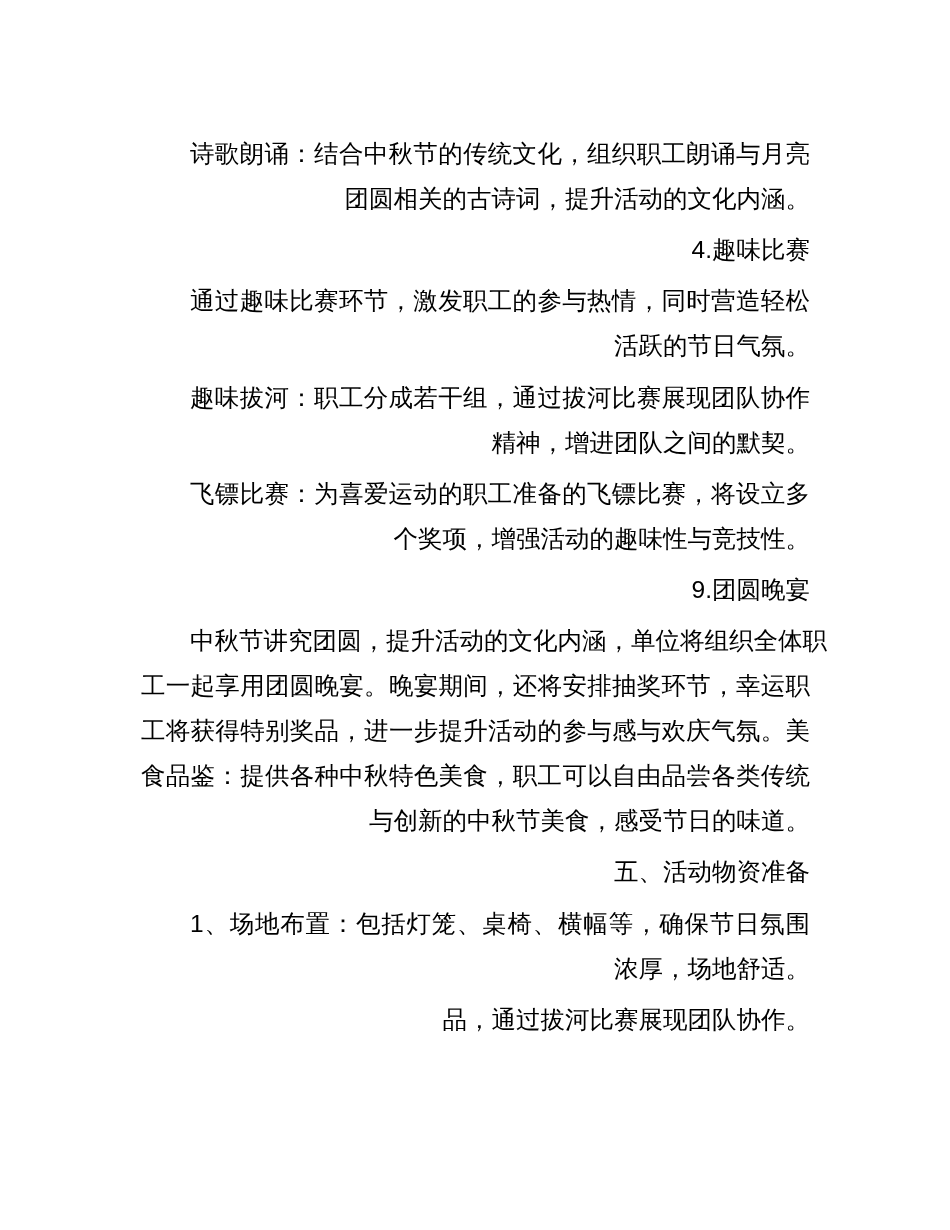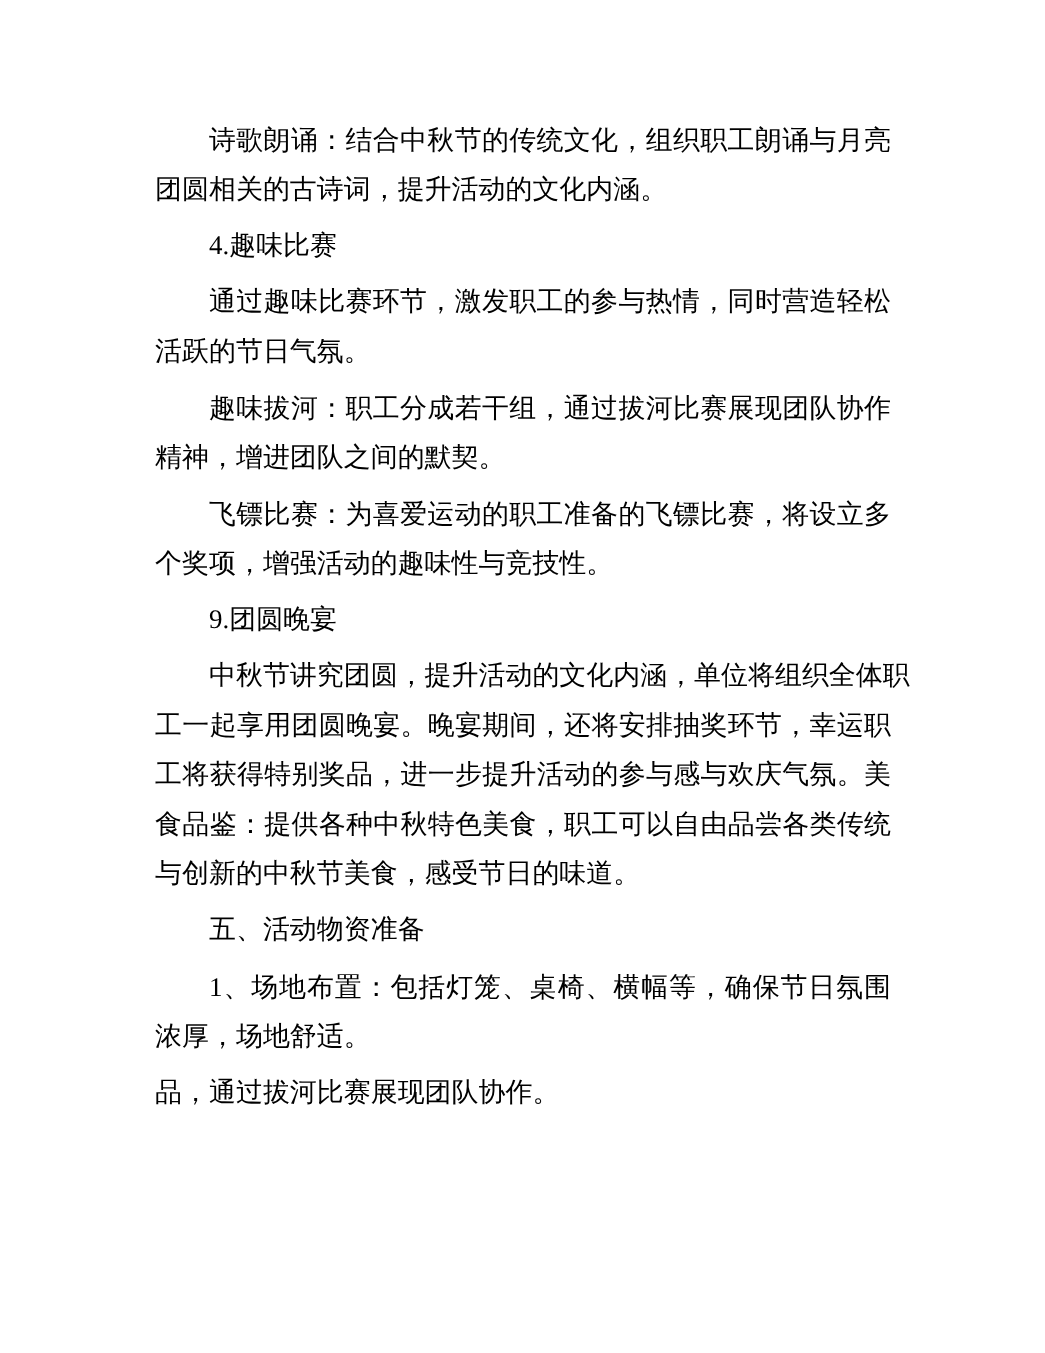--- a/index.html
+++ b/index.html
@@ -17,35 +17,35 @@
       position: absolute;
       left: 0;
       top: 0;
       width: 950px;
       height: 1230px;
       background: #ffffff;
     }
     .content {
       position: absolute;
       left: 141px;
-      top: 105px;
+      top: 131px;
       width: 669px;
-      font-family: Liberation Serif, serif;
+      font-family: Liberation Sans, sans-serif;
       font-size: 24.5px;
       color: #000000;
     }
     .para {
       margin: 0 0 6.2px 0;
     }
     .ln {
       display: block;
       height: 45px;
       line-height: 45px;
       white-space: nowrap;
-      text-align: left;
+      text-align: right;
     }
     .ln.ind {
       padding-left: 49px;
     }
     .ln.j {
       text-align: justify;
       text-align-last: justify;
     }
   </style>
 </head>

